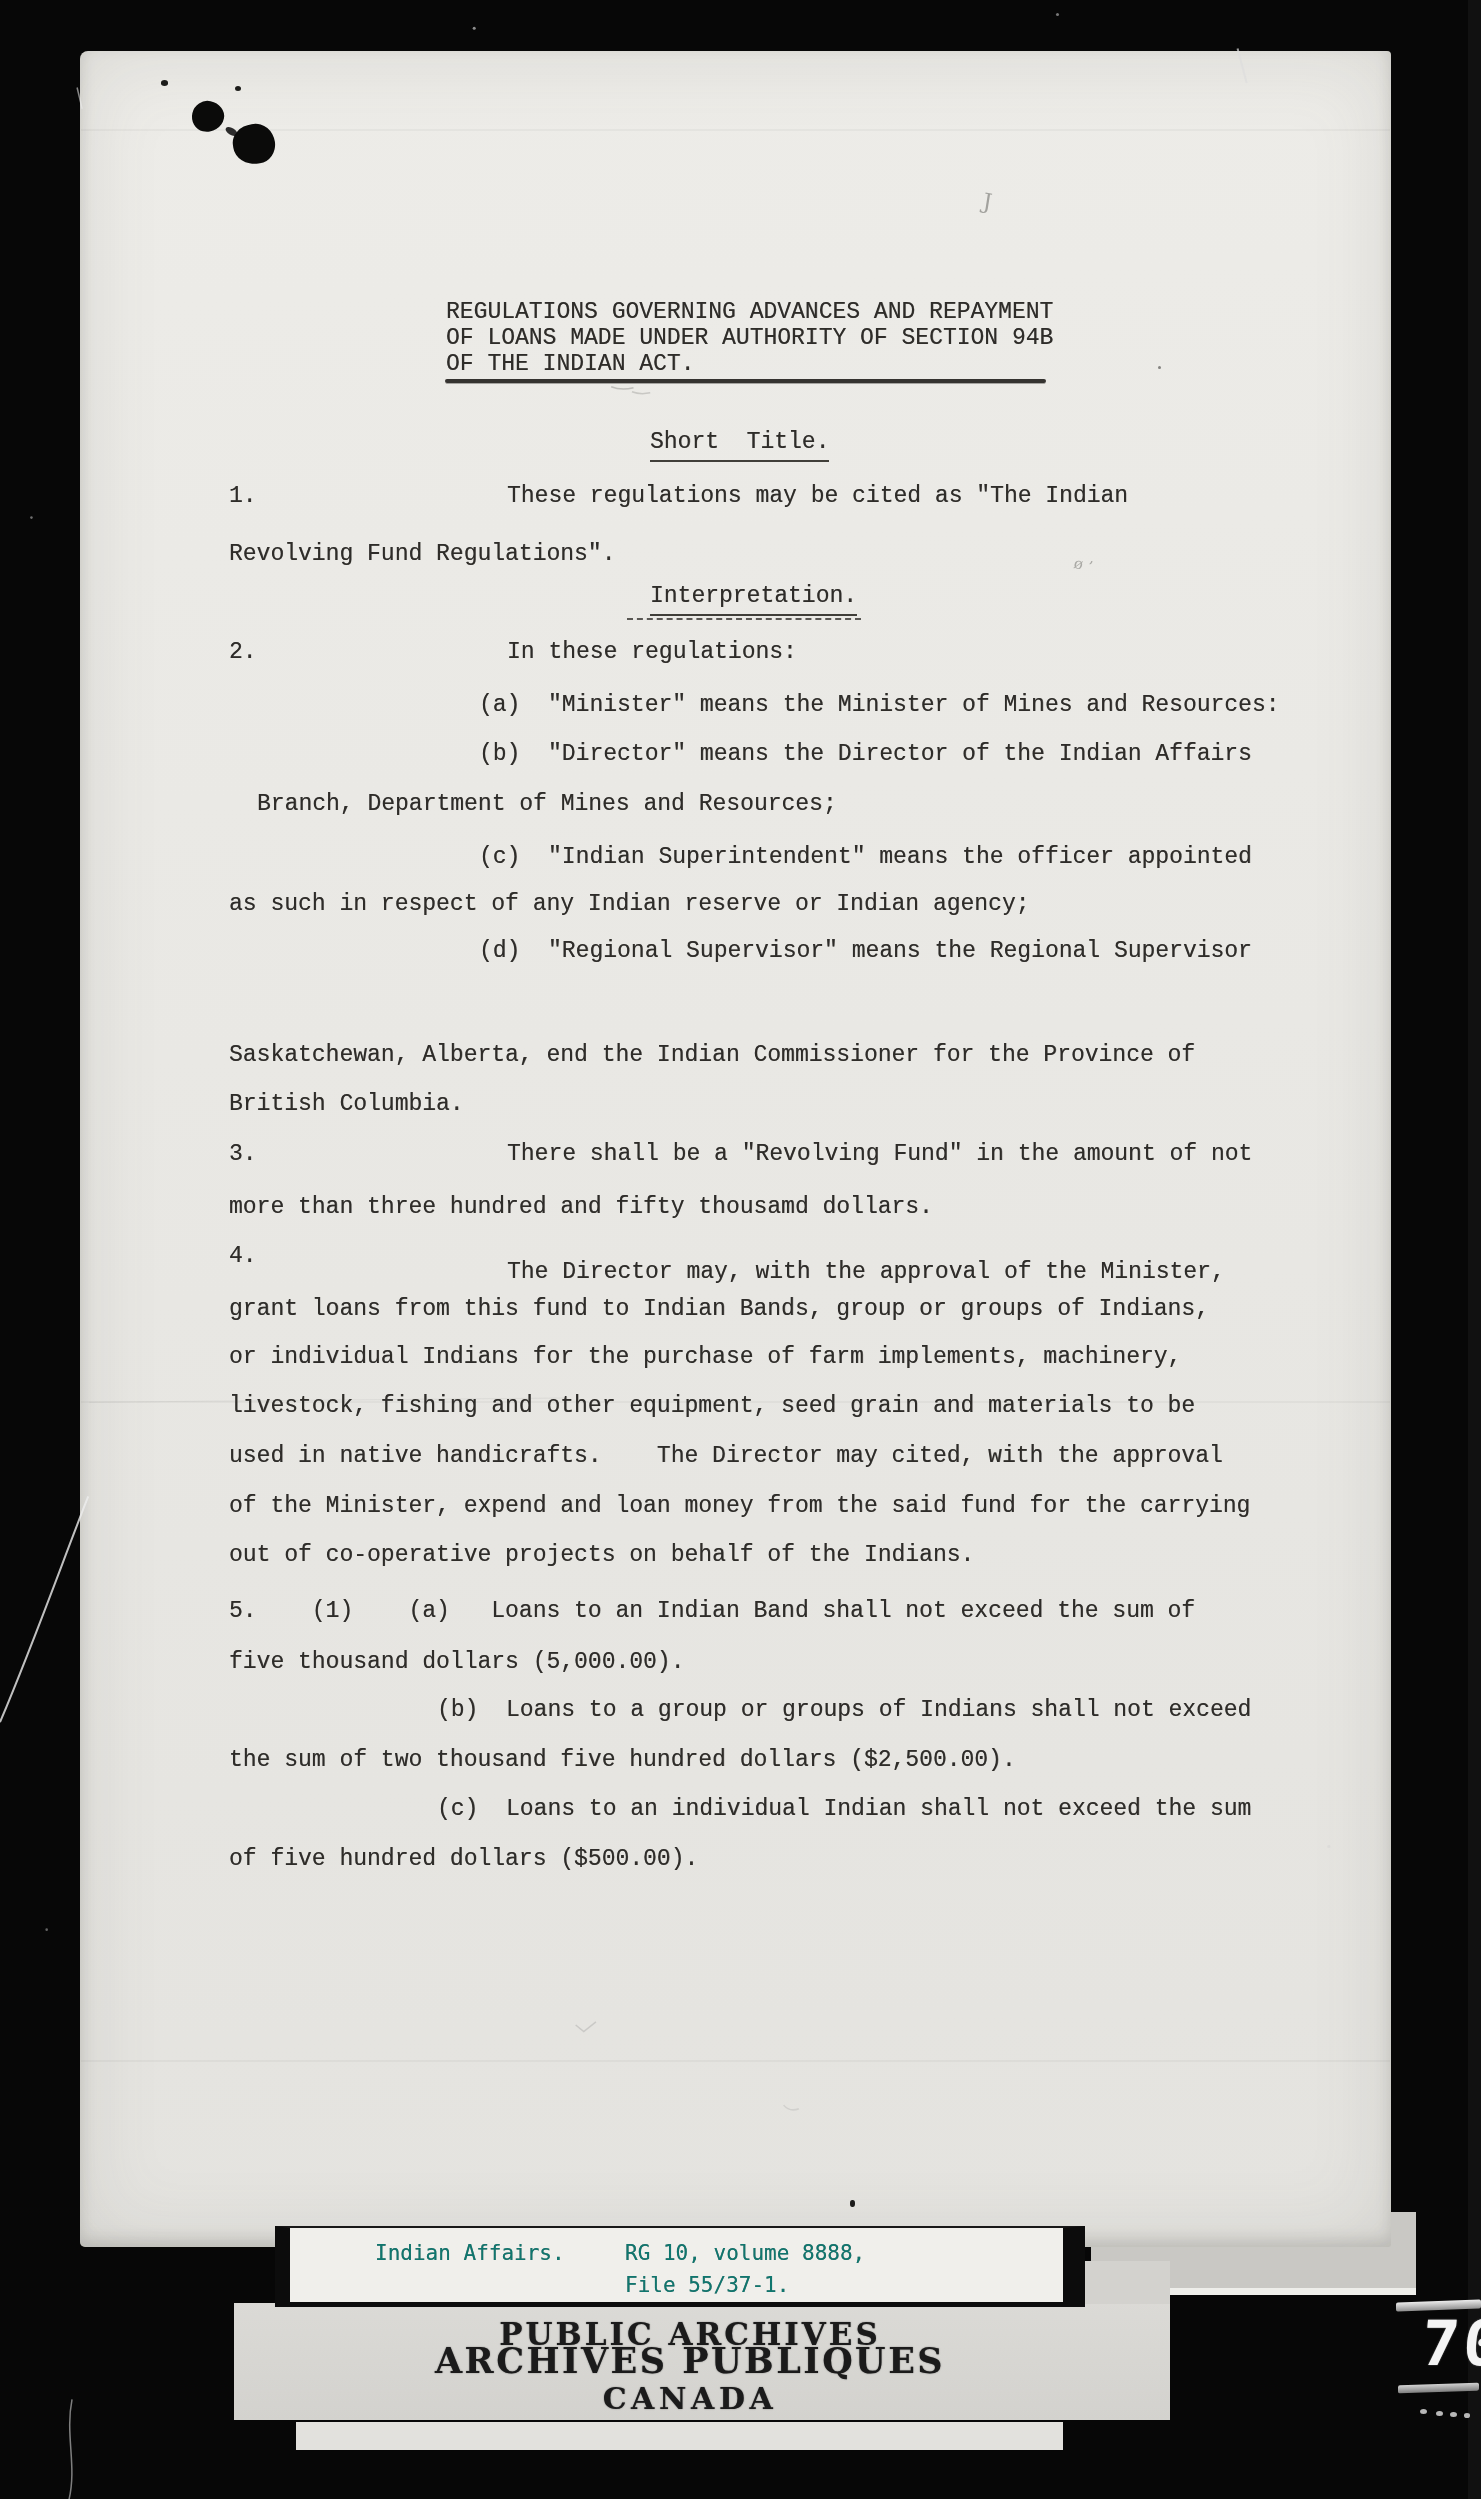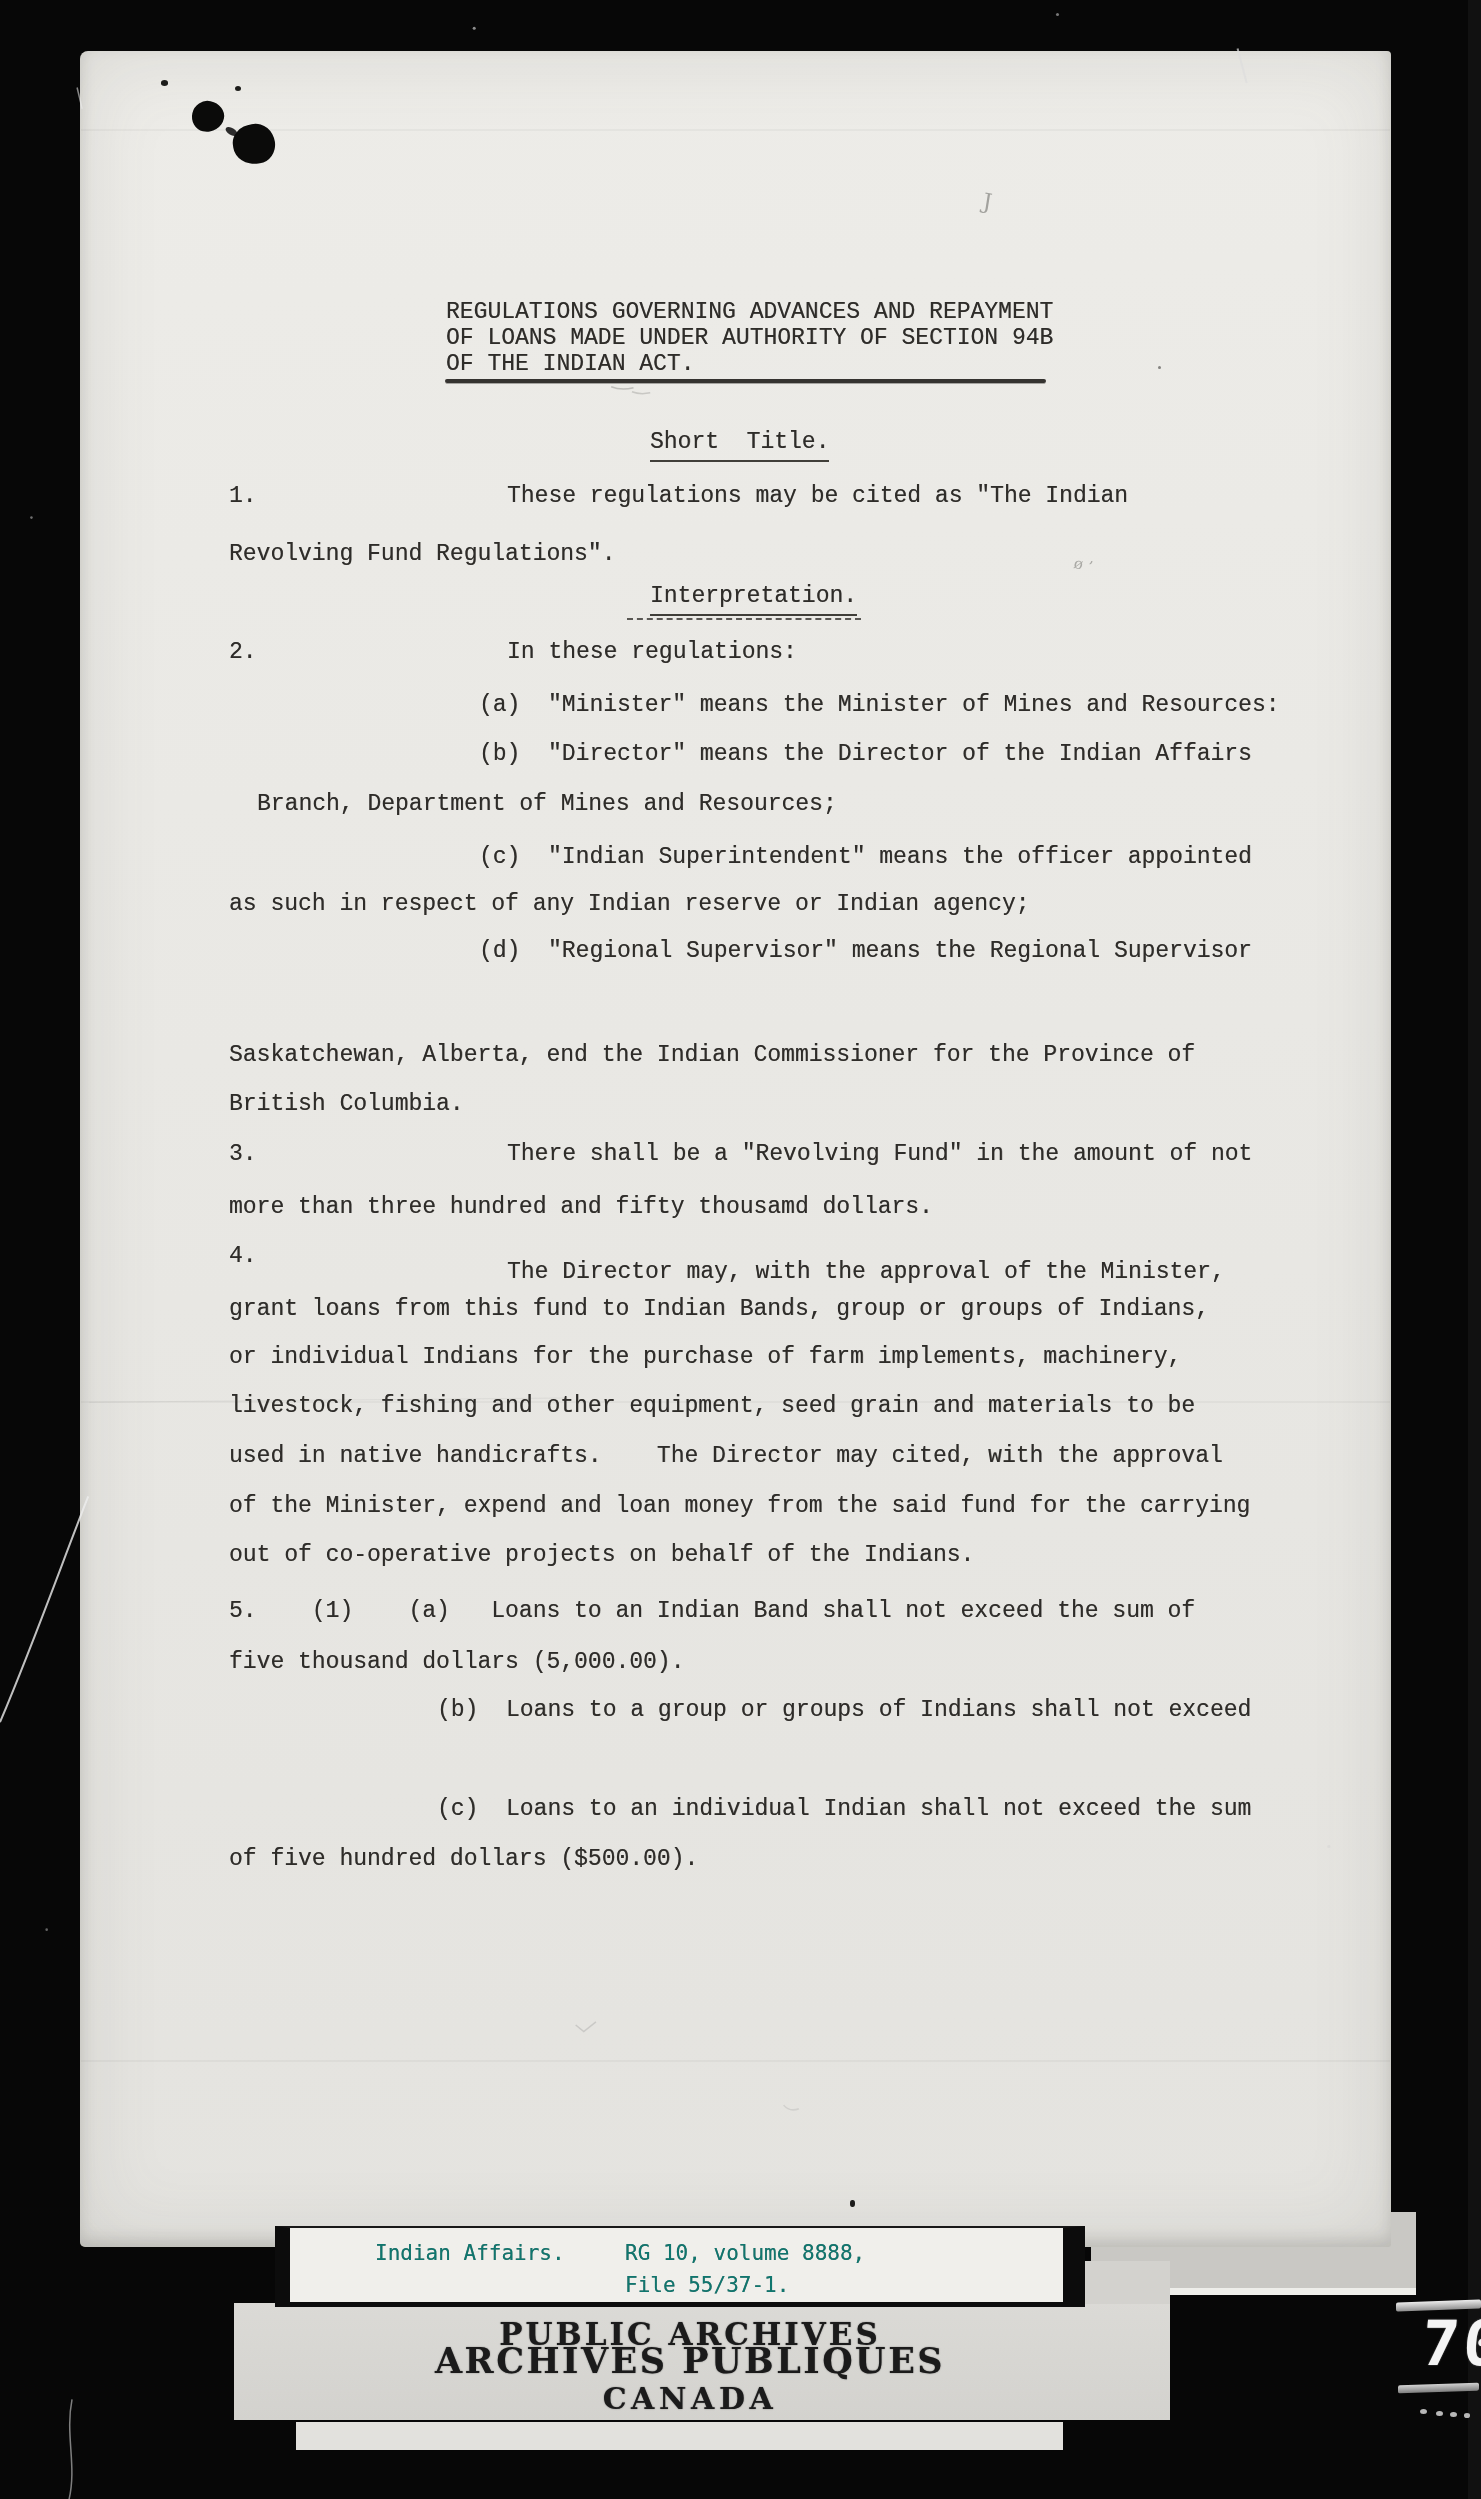--- a/index.html
+++ b/index.html
@@ -112,20 +112,21 @@
       <div class="typed-line" style="left: 507px; top: 1260px;">The Director may, with the approval of the Minister,</div>
       <div class="typed-line" style="left: 229px; top: 1297px;">grant loans from this fund to Indian Bands, group or groups of Indians,</div>
       <div class="typed-line" style="left: 229px; top: 1345px;">or individual Indians for the purchase of farm implements, machinery,</div>
       <div class="typed-line" style="left: 229px; top: 1394px;">livestock, fishing and other equipment, seed grain and materials to be</div>
       <div class="typed-line" style="left: 229px; top: 1444px;">used in native handicrafts.    The Director may cited, with the approval</div>
       <div class="typed-line" style="left: 229px; top: 1494px;">of the Minister, expend and loan money from the said fund for the carrying</div>
       <div class="typed-line" style="left: 229px; top: 1543px;">out of co-operative projects on behalf of the Indians.</div>
       <div class="typed-line" style="left: 229px; top: 1599px;">5.    (1)    (a)   Loans to an Indian Band shall not exceed the sum of</div>
       <div class="typed-line" style="left: 229px; top: 1650px;">five thousand dollars (5,000.00).</div>
       <div class="typed-line" style="left: 437px; top: 1698px;">(b)  Loans to a group or groups of Indians shall not exceed</div>
+      <div class="typed-line" style="left: 229px; top: 1748px;">the sum of two thousand five hundred dollars ($2,500.00).</div>
       <div class="typed-line" style="left: 437px; top: 1797px;">(c)  Loans to an individual Indian shall not exceed the sum</div>
       <div class="typed-line" style="left: 229px; top: 1847px;">of five hundred dollars ($500.00).</div>
     </div>
   <div id="title-rule"></div>
 
   <div class="blot" id="blot-1"></div>
   <div class="blot" id="blot-2"></div>
   <div class="blot" id="blot-bridge"></div>
   <div class="speck" style="left:161px;top:80px;width:7px;height:5.6px"></div>
   <div class="speck" style="left:235px;top:86px;width:6px;height:5px"></div>

